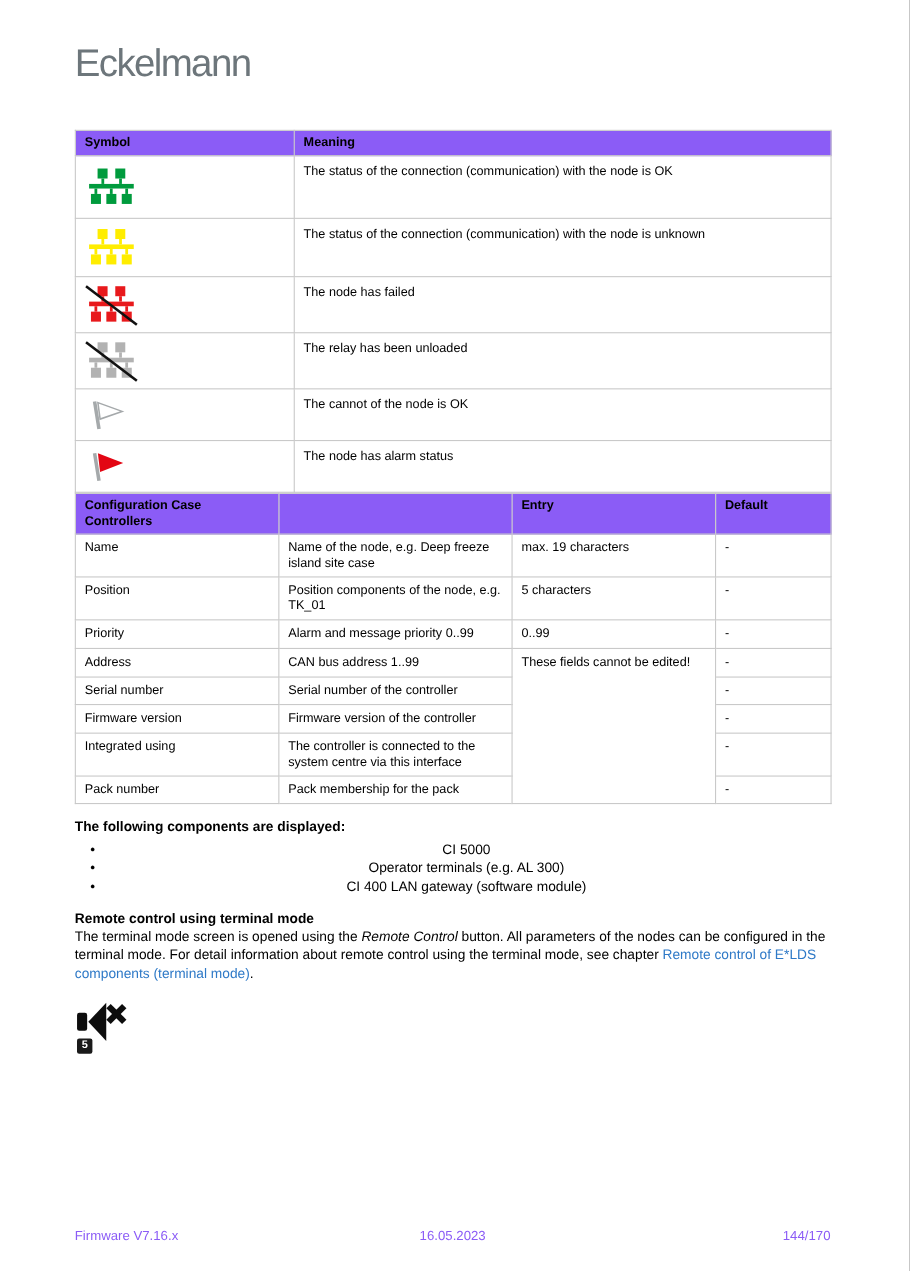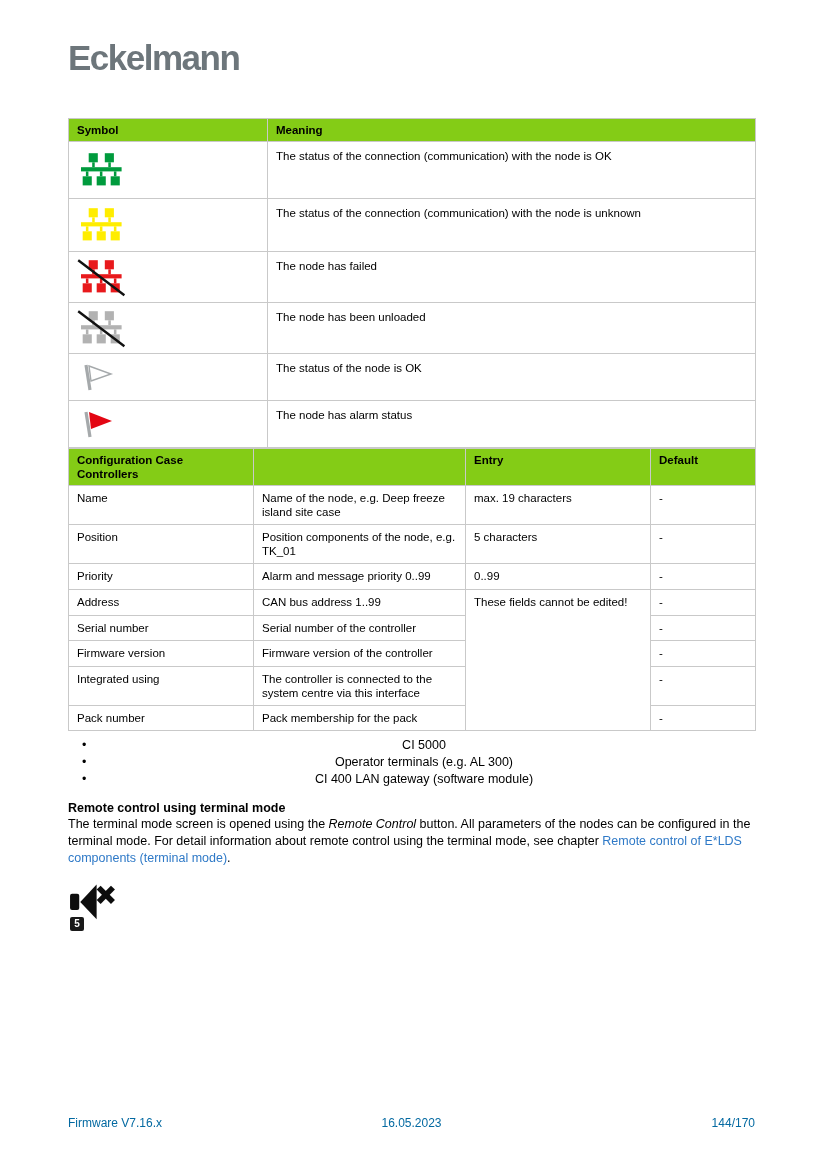--- a/index.html
+++ b/index.html
@@ -11,36 +11,36 @@
     margin: 0 auto;
     background: #ffffff;
     overflow: hidden;
     color: #000;
   }
   .content { padding-left: 68px; padding-right: 72px; }
 
   .logo {
     margin-top: 40px;
     font-size: 35px;
-    font-weight: bold;
+    font-weight: normal;
     color: #6d767b;
     letter-spacing: -1.5px;
     line-height: 36px;
   }
 
   table { border-collapse: collapse; width: 687px; table-layout: fixed; }
   th, td {
     border: 1px solid #c9c9c9;
     font-size: 11.5px;
     line-height: 14px;
     text-align: left;
     vertical-align: top;
     padding: 4px 8px;
   }
-  thead th { background: #84cc16; font-weight: bold; height: 22px; }
+  thead th { background: #8b5cf6; font-weight: bold; height: 22px; }
 
   .symbol-table { margin-top: 42px; }
   .symbol-table .icon-cell { vertical-align: middle; padding: 8px 12px; }
   .symbol-table .meaning-cell { padding-top: 7px; }
 
   .params-heading { margin: 14px 0 7px; font-size: 12.5px; font-weight: bold; }
   .param-table td { padding: 5px 8px; }
 
   .section-heading { font-size: 12.5px; font-weight: bold; margin-top: 13px; }
   .bullet-list { list-style: none; margin: 6px 0 0 14px; text-align: center; }
@@ -72,21 +72,21 @@
     line-height: 14px;
     text-align: center;
     border-radius: 2px;
   }
 
   .footer {
     position: absolute;
     top: 1116px; left: 68px; right: 72px;
     display: flex;
     font-size: 12px;
-    color: #0369a1;
+    color: #8b5cf6;
   }
   .footer .f-left  { flex: 1; text-align: left; }
   .footer .f-center{ flex: 1; text-align: center; }
   .footer .f-right { flex: 1; text-align: right; }
 
   svg { display: block; overflow: visible; }
 </style>
 </head>
 <body>
 
@@ -188,32 +188,32 @@
                     <rect x="13.5" y="13" width="1.8" height="3.5"></rect>
                     <rect x="23.5" y="13" width="1.8" height="3.5"></rect>
                   <rect x="1.2" y="16.5" width="6.5" height="6.5"></rect>
                     <rect x="11.2" y="16.5" width="6.5" height="6.5"></rect>
                     <rect x="21.2" y="16.5" width="6.5" height="6.5"></rect>
                 </g>
                 <line x1="-2" y1="0" x2="31" y2="25" stroke="#111" stroke-width="1.7"></line>
               </svg>
             </span>
           </td>
-          <td class="meaning-cell">The node has been unloaded</td>
+          <td class="meaning-cell">The relay has been unloaded</td>
         </tr>
         <tr style="height:44px;">
           <td class="icon-cell">
             <span>
               <svg width="34" height="30" viewBox="0 0 34 30">
                 <line x1="5" y1="3" x2="9" y2="28" stroke="#a5a9ab" stroke-width="3.2"></line>
                 <polygon points="8,4 30,12 10,19" fill="#ffffff" stroke="#a5a9ab" stroke-width="1.4"></polygon>
               </svg>
             </span>
           </td>
-          <td class="meaning-cell">The status of the node is OK</td>
+          <td class="meaning-cell">The cannot of the node is OK</td>
         </tr>
         <tr style="height:43px;">
           <td class="icon-cell">
             <span>
               <svg width="34" height="30" viewBox="0 0 34 30">
                 <line x1="5" y1="3" x2="9" y2="28" stroke="#a5a9ab" stroke-width="3.2"></line>
                 <polygon points="8,3 31,12 10,20" fill="#e30613"></polygon>
               </svg>
             </span>
           </td>
@@ -279,20 +279,21 @@
           <td>-</td>
         </tr>
         <tr style="height:25px;">
           <td>Pack number</td>
           <td>Pack membership for the pack</td>
           <td>-</td>
         </tr>
       </tbody>
     </table>
 
+    <div class="section-heading">The following components are displayed:</div>
     <ul class="bullet-list">
       <li>CI 5000</li>
       <li>Operator terminals (e.g. AL 300)</li>
       <li>CI 400 LAN gateway (software module)</li>
     </ul>
 
     <div class="section-heading">Remote control using terminal mode</div>
     <p class="body-para"><span>The terminal mode screen is opened using the </span><span class="italic">Remote Control</span><span> button. All parameters of the nodes can be configured in the terminal mode. For detail information about remote control using the terminal mode, see chapter </span><a class="link">Remote control of E*LDS components (terminal mode)</a><span>.</span></p>
 
 

